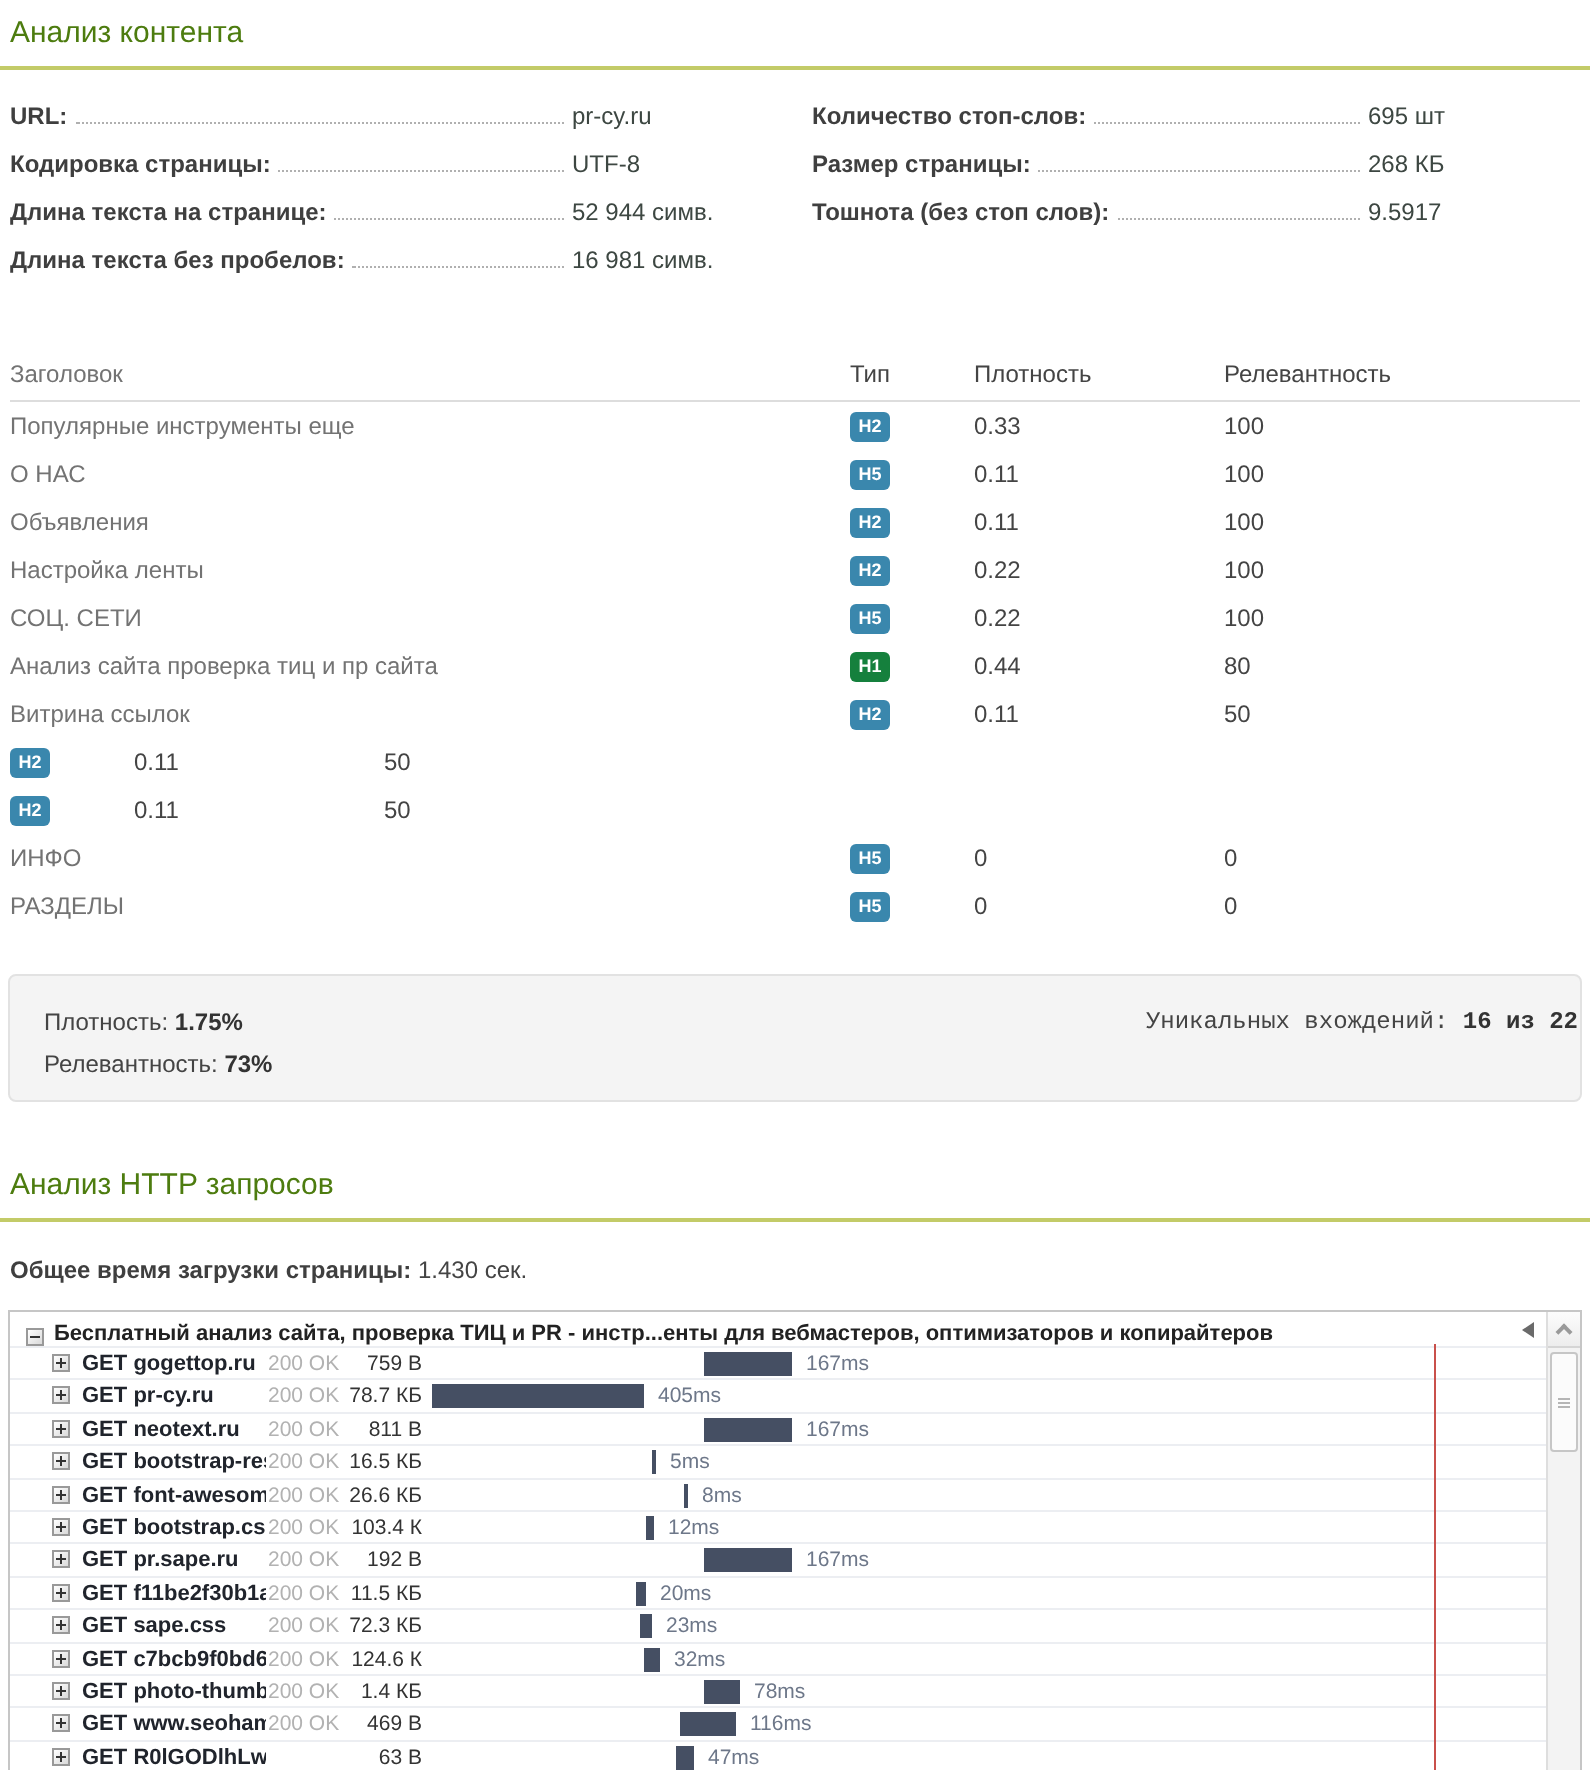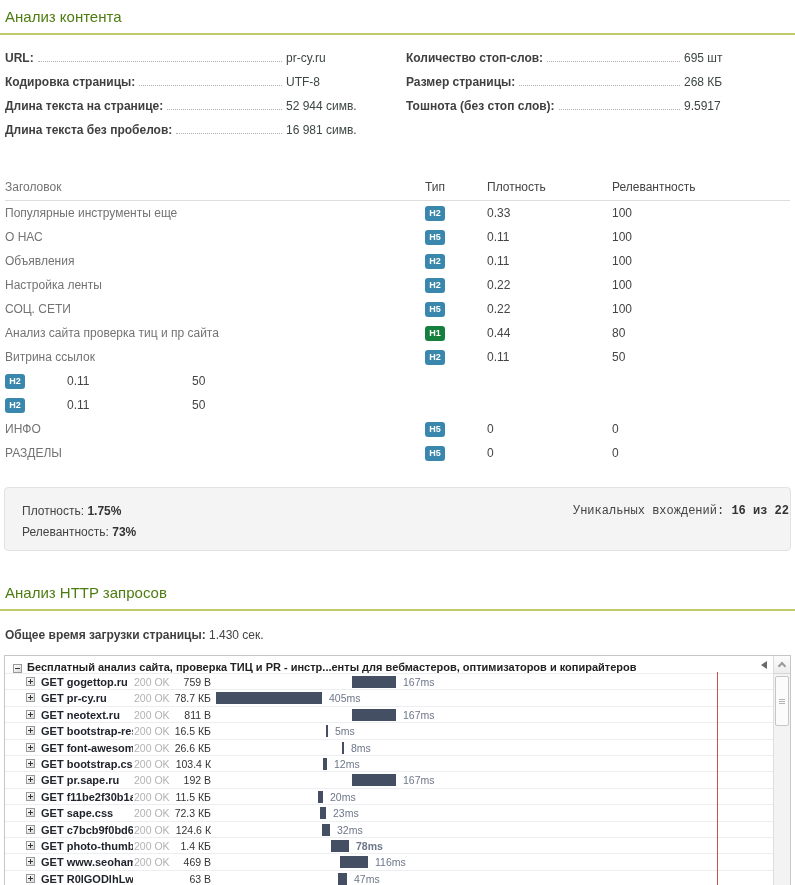--- a/index.html
+++ b/index.html
@@ -340,21 +340,21 @@
       <span class="wf-barwrap" style="left: 317px;">
           <span class="wf-bar" style="width: 8px;"></span>
           <span class="wf-time">32ms</span>
         </span>
     </div>
     <div class="wf-row">
       <span class="tree-icon plus"></span>
       <span class="wf-name"><b>GET</b>&nbsp;<span>photo-thumb-3</span></span>
       <span class="wf-status">200 OK</span>
       <span class="wf-size">1.4 КБ</span>
-      <span class="wf-barwrap" style="left: 326px; font-weight: bold;">
+      <span class="wf-barwrap" style="left: 347px;">
           <span class="wf-bar" style="width: 18px;"></span>
           <span class="wf-time">78ms</span>
         </span>
     </div>
     <div class="wf-row">
       <span class="tree-icon plus"></span>
       <span class="wf-name"><b>GET</b>&nbsp;<span>www.seohamr</span></span>
       <span class="wf-status">200 OK</span>
       <span class="wf-size">469 В</span>
       <span class="wf-barwrap" style="left: 335px;">

